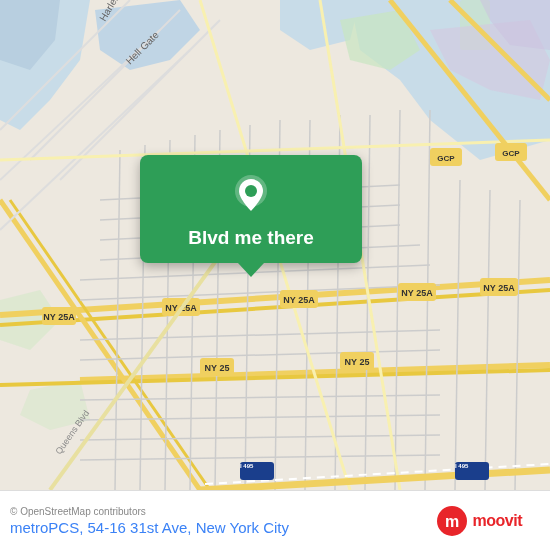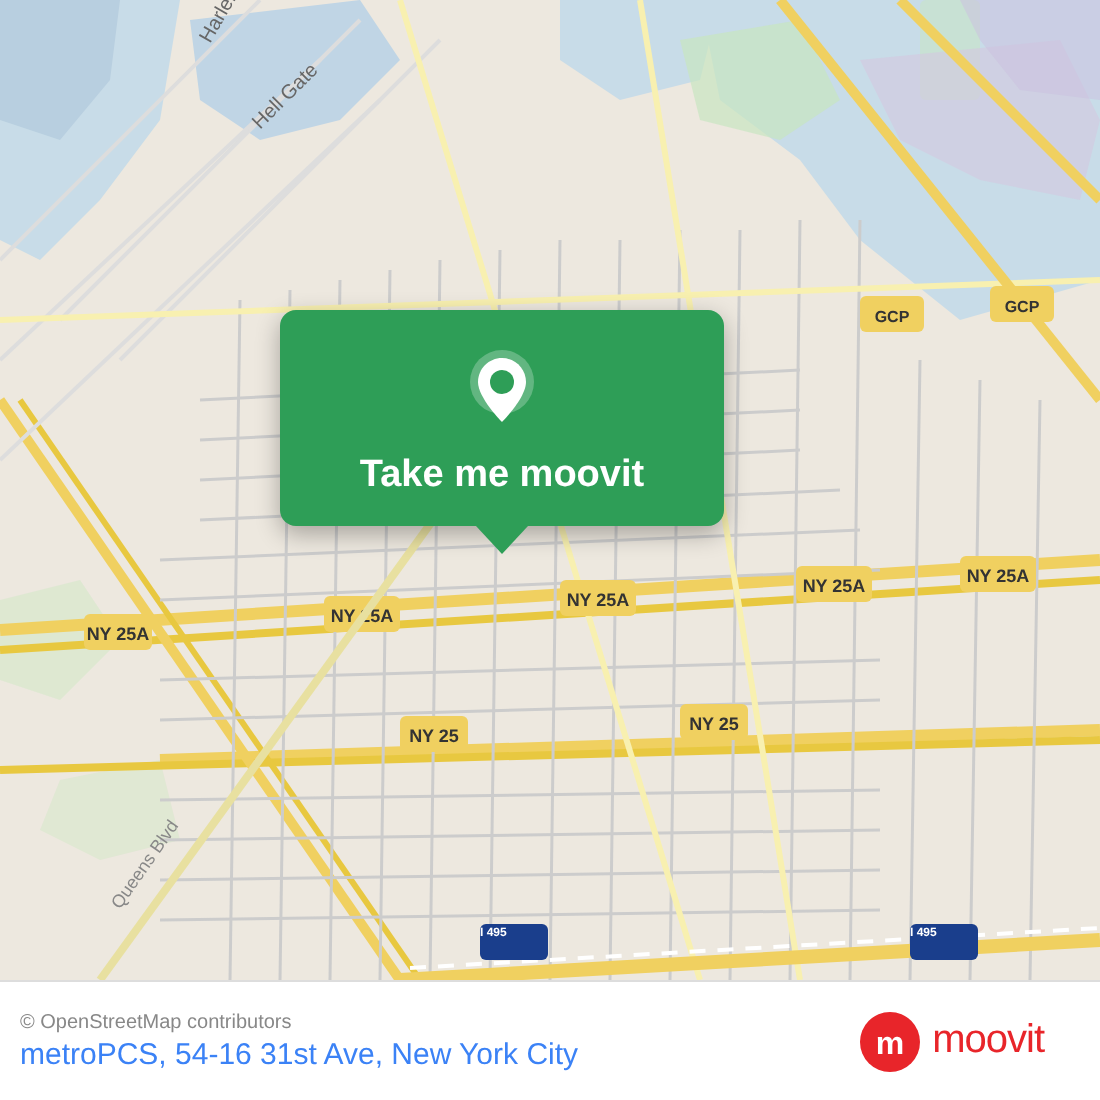--- a/index.html
+++ b/index.html
@@ -102,22 +102,22 @@
       align-items: center;
       gap: 5px;
     }
 
     #moovit-icon {
       width: 32px;
       height: 32px;
     }
 
     #moovit-text {
-      font-size: 20px;
-      font-weight: 400;
+      font-size: 16px;
+      font-weight: 700;
       color: #e8252a;
       letter-spacing: -0.5px;
     }
   </style>
 </head>
 <body>
 
 <div id="map-container">
   
   <svg id="map-svg" viewBox="0 0 550 490" xmlns="http://www.w3.org/2000/svg">
@@ -237,21 +237,21 @@
   </svg>
 
   
   <div id="take-me-there-card">
 
     <svg id="pin-icon" viewBox="0 0 44 44" xmlns="http://www.w3.org/2000/svg">
       <circle cx="22" cy="18" r="16" fill="#fff" opacity="0.25"></circle>
       <path d="M22 6 C15.4 6 10 11.4 10 18 C10 26 22 38 22 38 C22 38 34 26 34 18 C34 11.4 28.6 6 22 6Z" fill="#fff"></path>
       <circle cx="22" cy="18" r="6" fill="#2e9e57"></circle>
     </svg>
-    <span id="take-me-there-label">Take me moovit</span>
+    <span id="take-me-there-label">Blvd me there</span>
   </div>
 </div>
 
 <div id="footer">
   <div id="footer-left">
     <span id="osm-credit">© OpenStreetMap contributors</span>
     <span id="location-label">metroPCS, 54-16 31st Ave, New York City</span>
   </div>
   <div id="moovit-logo">
 

